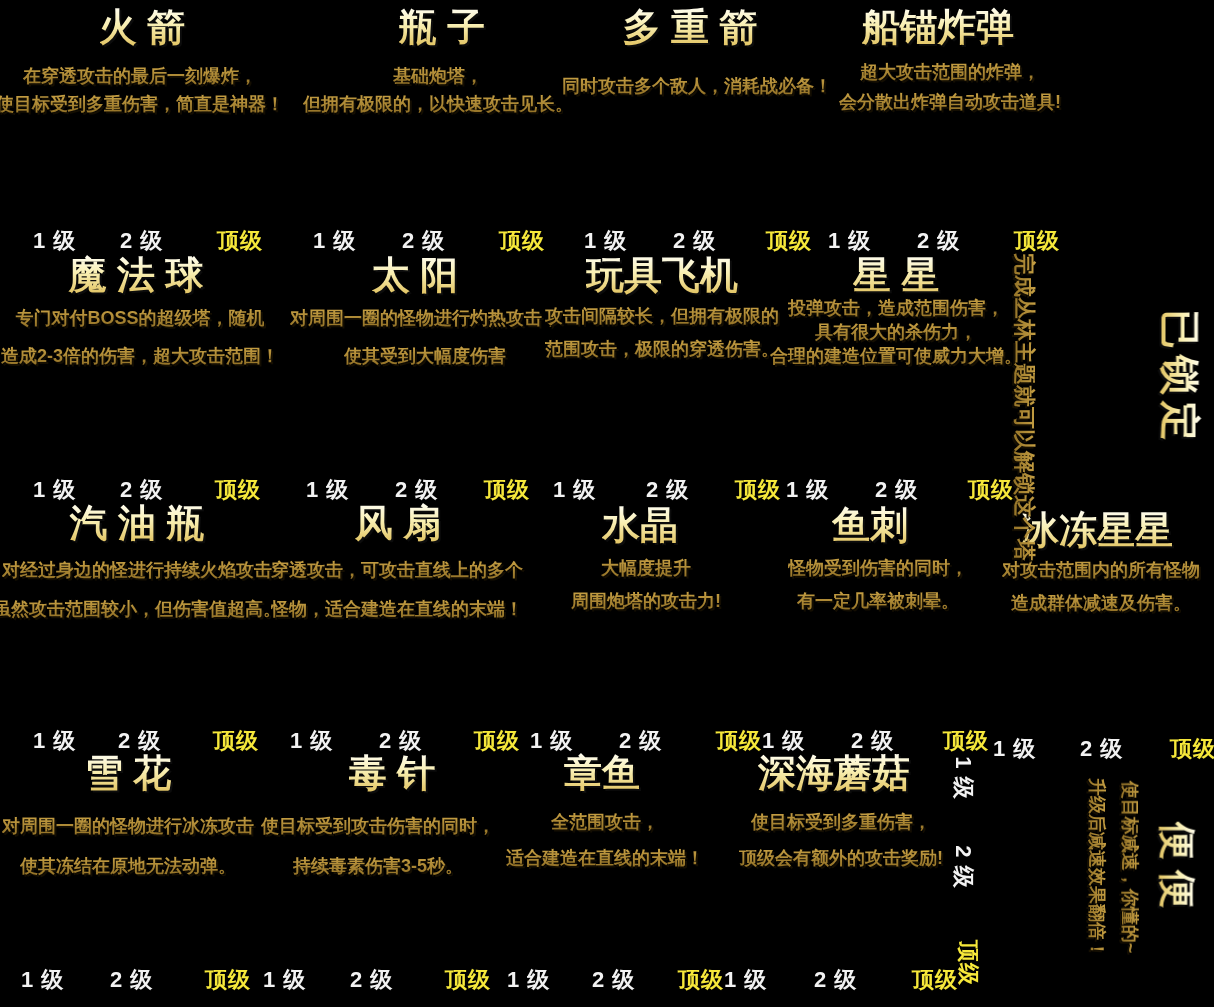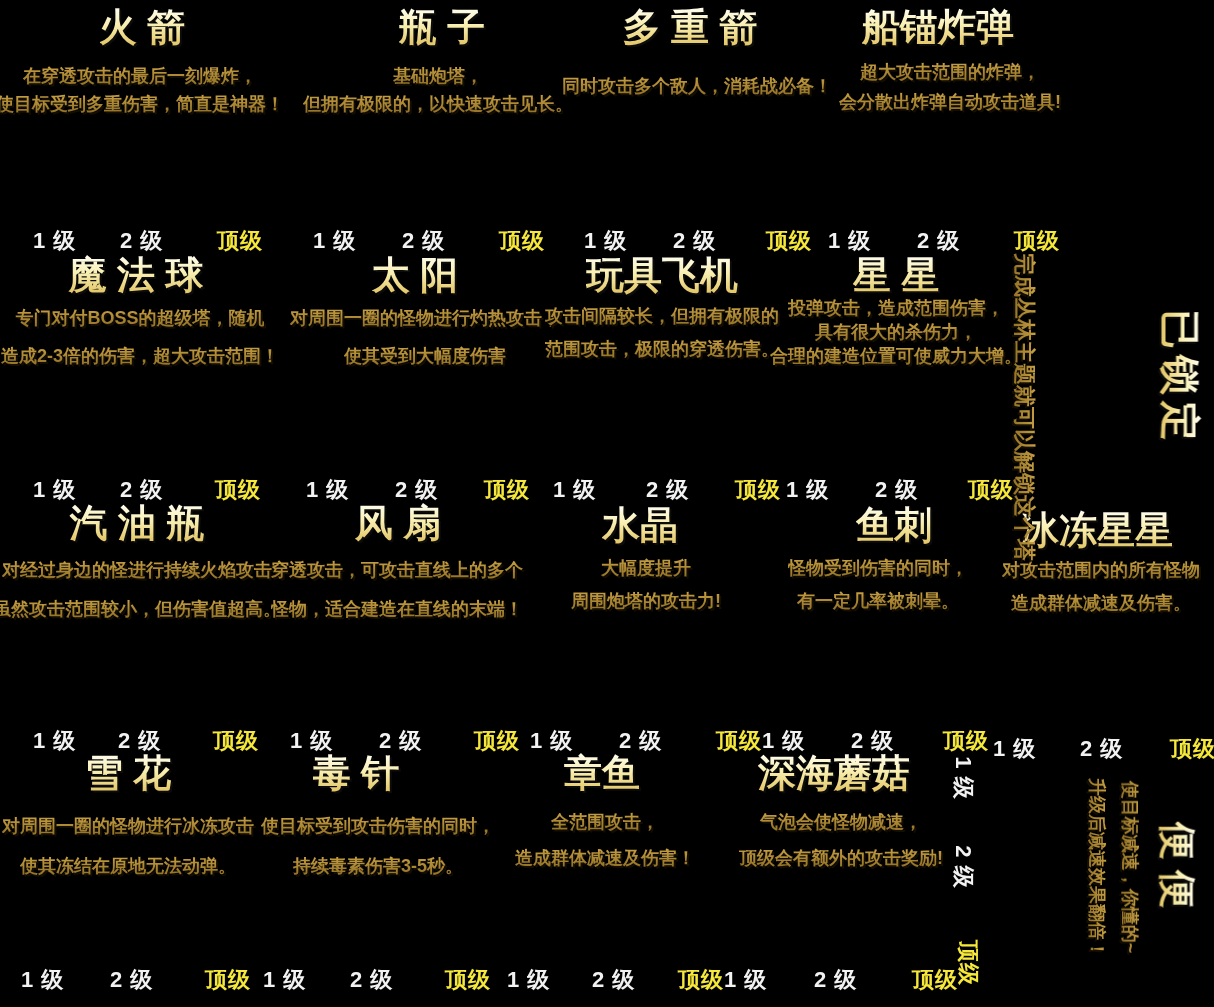--- a/index.html
+++ b/index.html
@@ -119,57 +119,57 @@
       <div class="lv" style="left: 379px; top: 726px;">2 级</div>
       <div class="lv top" style="left: 474px; top: 726px;">顶级</div>
       <div class="card-hit" style="left: 505px; top: 500px; width: 270px; height: 254px;"></div>
       <div class="tname" style="left: 640px; top: 500px;">水晶</div>
       <div class="tdesc" style="left: 646px; top: 556px;">大幅度提升</div>
       <div class="tdesc" style="left: 646px; top: 589px;">周围炮塔的攻击力!</div>
       <div class="lv" style="left: 530px; top: 726px;">1 级</div>
       <div class="lv" style="left: 619px; top: 726px;">2 级</div>
       <div class="lv top" style="left: 716px; top: 726px;">顶级</div>
       <div class="card-hit" style="left: 735px; top: 500px; width: 270px; height: 254px;"></div>
-      <div class="tname" style="left: 870px; top: 500px; margin-left: 24px;">鱼刺</div>
+      <div class="tname" style="left: 870px; top: 500px;">鱼刺</div>
       <div class="tdesc" style="left: 878px; top: 556px;">怪物受到伤害的同时，</div>
       <div class="tdesc" style="left: 878px; top: 589px;">有一定几率被刺晕。</div>
       <div class="lv" style="left: 762px; top: 726px;">1 级</div>
       <div class="lv" style="left: 851px; top: 726px;">2 级</div>
       <div class="lv top" style="left: 943px; top: 726px;">顶级</div>
       <div class="card-hit" style="left: 962px; top: 505px; width: 270px; height: 257px;"></div>
       <div class="tname" style="left: 1097px; top: 505px;">冰冻星星</div>
       <div class="tdesc" style="left: 1101px; top: 558px;">对攻击范围内的所有怪物</div>
       <div class="tdesc" style="left: 1101px; top: 591px;">造成群体减速及伤害。</div>
       <div class="lv" style="left: 993px; top: 734px;">1 级</div>
       <div class="lv" style="left: 1080px; top: 734px;">2 级</div>
       <div class="lv top" style="left: 1170px; top: 734px;">顶级</div>
       <div class="card-hit" style="left: -7px; top: 748px; width: 270px; height: 245px;"></div>
       <div class="tname" style="left: 128px; top: 748px;">雪 花</div>
       <div class="tdesc" style="left: 128px; top: 814px;">对周围一圈的怪物进行冰冻攻击</div>
       <div class="tdesc" style="left: 128px; top: 854px;">使其冻结在原地无法动弹。</div>
       <div class="lv" style="left: 21px; top: 965px;">1 级</div>
       <div class="lv" style="left: 110px; top: 965px;">2 级</div>
       <div class="lv top" style="left: 205px; top: 965px;">顶级</div>
       <div class="card-hit" style="left: 239px; top: 748px; width: 270px; height: 245px;"></div>
-      <div class="tname" style="left: 356px; top: 748px;">毒 针</div>
+      <div class="tname" style="left: 392px; top: 748px;">毒 针</div>
       <div class="tdesc" style="left: 378px; top: 814px;">使目标受到攻击伤害的同时，</div>
       <div class="tdesc" style="left: 378px; top: 854px;">持续毒素伤害3-5秒。</div>
       <div class="lv" style="left: 263px; top: 965px;">1 级</div>
       <div class="lv" style="left: 350px; top: 965px;">2 级</div>
       <div class="lv top" style="left: 445px; top: 965px;">顶级</div>
       <div class="card-hit" style="left: 467px; top: 748px; width: 270px; height: 245px;"></div>
       <div class="tname" style="left: 602px; top: 748px; font-family: Liberation Serif, serif;">章鱼</div>
       <div class="tdesc" style="left: 605px; top: 810px;">全范围攻击，</div>
-      <div class="tdesc" style="left: 605px; top: 846px;">造成群体减速及伤害！</div>
+      <div class="tdesc" style="left: 605px; top: 846px;">适合建造在直线的末端！</div>
       <div class="lv" style="left: 507px; top: 965px;">1 级</div>
       <div class="lv" style="left: 592px; top: 965px;">2 级</div>
       <div class="lv top" style="left: 678px; top: 965px;">顶级</div>
       <div class="card-hit" style="left: 699px; top: 748px; width: 270px; height: 245px;"></div>
       <div class="tname" style="left: 834px; top: 748px;">深海蘑菇</div>
-      <div class="tdesc" style="left: 841px; top: 810px;">气泡会使怪物减速，</div>
+      <div class="tdesc" style="left: 841px; top: 810px;">使目标受到多重伤害，</div>
       <div class="tdesc" style="left: 841px; top: 846px; text-align: right;">顶级会有额外的攻击奖励!</div>
       <div class="lv" style="left: 724px; top: 965px;">1 级</div>
       <div class="lv" style="left: 814px; top: 965px;">2 级</div>
       <div class="lv top" style="left: 912px; top: 965px;">顶级</div>
       <div class="card-hit" style="left: 935px; top: 735px; width: 279px; height: 265px;"></div>
       <div class="tname rot" style="left: 1177px; top: 865px;">便 便</div>
       <div class="tdesc rot" style="left: 1130px; top: 867px;">使目标减速，你懂的~</div>
       <div class="tdesc rot" style="left: 1097px; top: 868px;">升级后减速效果翻倍！</div>
       <div class="lv rot" style="left: 963px; top: 778px;">1 级</div>
       <div class="lv rot" style="left: 963px; top: 867px;">2 级</div>

